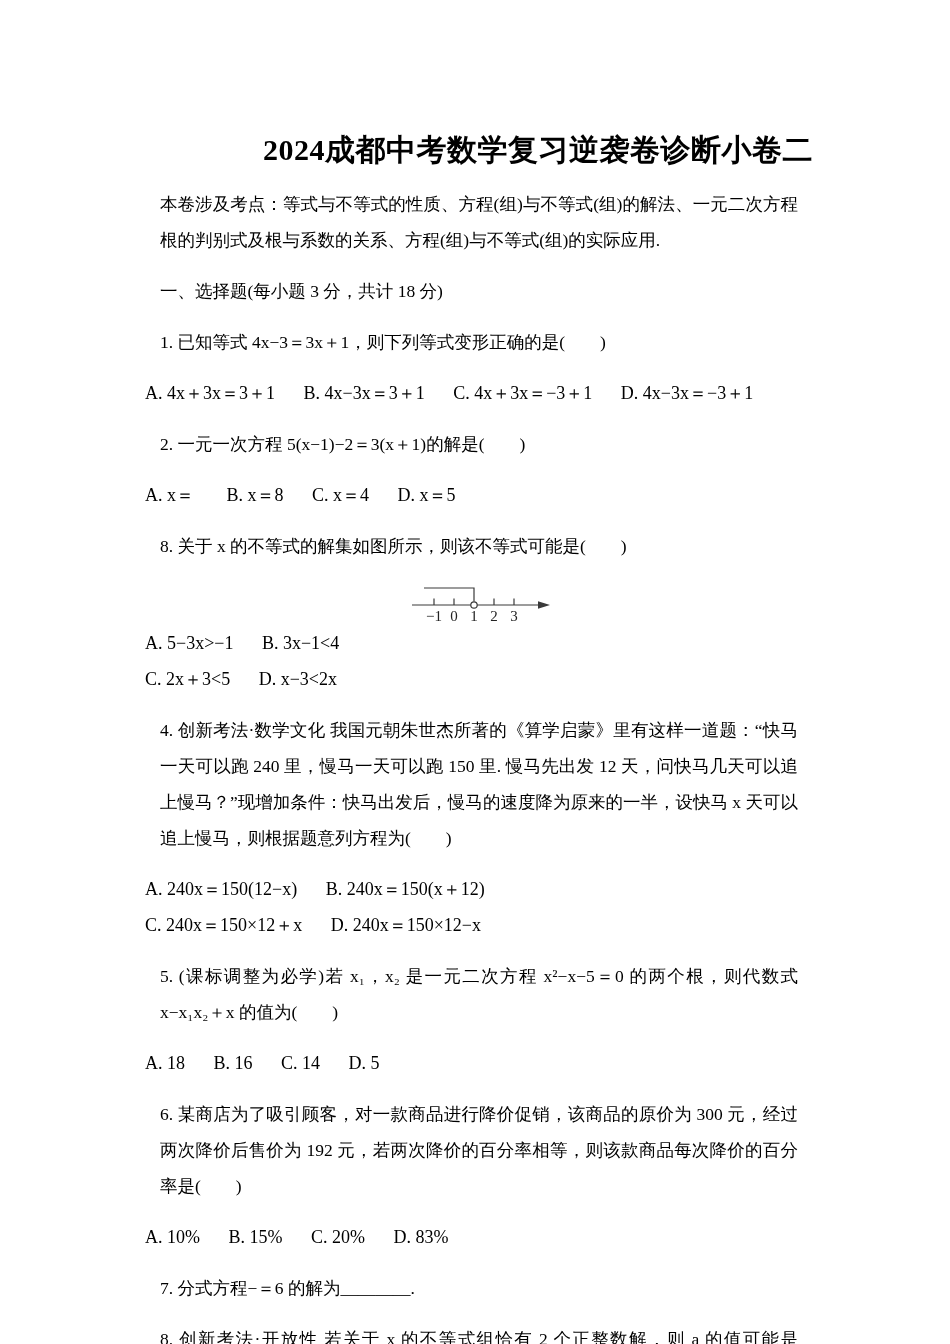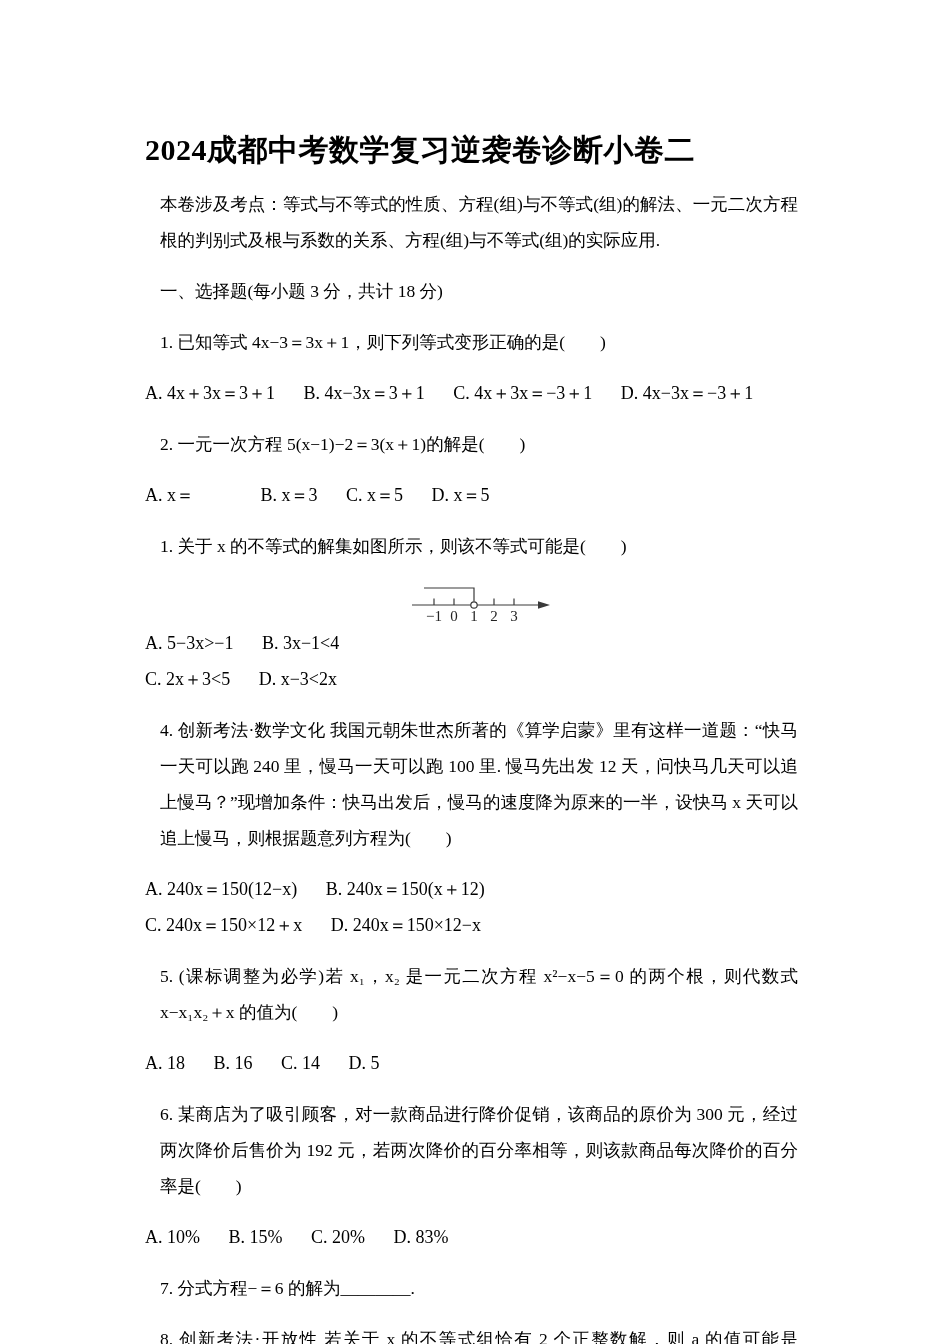--- a/index.html
+++ b/index.html
@@ -16,37 +16,37 @@
     position: absolute;
     left: 145px;
     top: 131px;
     width: 668px;
   }
   .title {
     margin: 0 0 18px 0;
     font-size: 30px;
     font-weight: 700;
     line-height: 37px;
-    text-align: left;
+    text-align: right;
     letter-spacing: 0.5px;
   }
   .line {
     margin: 15px;
     font-size: 17.5px;
     line-height: 36px;
     text-align: justify;
   }
   .opt-row {
     margin: 0;
     font-size: 18px;
     line-height: 36px;
     text-align: left;
   }
   .opt { display: inline-block; margin-right: 24px; }
-  .opt-wide { margin-right: 62px; }
+  .opt-wide { margin-right: 28px; }
   .fig-block { margin: 6px 0 0 0; text-align: center; }
   .fig-block svg { display: block; margin: 0 auto; }
   .fig-caption {
     margin: 0;
     font-size: 17.5px;
     line-height: 36px;
     text-align: center;
   }
   .nl-stroke { stroke: #3a3a3a; stroke-width: 1.2; fill: none; }
   .nl-label {
@@ -71,26 +71,26 @@
     <p class="opt-row">
       <span class="opt">A. 4x＋3x＝3＋1</span>
       <span class="opt">B. 4x−3x＝3＋1</span>
       <span class="opt">C. 4x＋3x＝−3＋1</span>
       <span class="opt">D. 4x−3x＝−3＋1</span>
     </p>
 
     <p class="line">2. 一元一次方程 5(x−1)−2＝3(x＋1)的解是(　　)</p>
     <p class="opt-row">
       <span class="opt opt-wide">A. x＝</span>
-      <span class="opt">B. x＝3</span>
-      <span class="opt">C. x＝5</span>
+      <span class="opt">B. x＝8</span>
+      <span class="opt">C. x＝4</span>
       <span class="opt">D. x＝5</span>
     </p>
 
-    <p class="line">1. 关于 x 的不等式的解集如图所示，则该不等式可能是(　　)</p>
+    <p class="line">8. 关于 x 的不等式的解集如图所示，则该不等式可能是(　　)</p>
 
     <div class="fig-block">
       <svg width="150" height="46" viewBox="0 0 150 46">
         <line class="nl-stroke" x1="8" y1="26" x2="138" y2="26"></line>
         <polygon points="146,26 134,22.2 134,29.8" fill="#3a3a3a"></polygon>
         <line class="nl-stroke" x1="30" y1="19.5" x2="30" y2="26"></line>
         <line class="nl-stroke" x1="50" y1="19.5" x2="50" y2="26"></line>
         <line class="nl-stroke" x1="90" y1="19.5" x2="90" y2="26"></line>
         <line class="nl-stroke" x1="110" y1="19.5" x2="110" y2="26"></line>
         <polyline class="nl-stroke" points="20,9 70,9 70,22.5"></polyline>
@@ -105,21 +105,21 @@
 
     <p class="opt-row">
       <span class="opt">A. 5−3x&gt;−1</span>
       <span class="opt">B. 3x−1&lt;4</span>
     </p>
     <p class="opt-row">
       <span class="opt">C. 2x＋3&lt;5</span>
       <span class="opt">D. x−3&lt;2x</span>
     </p>
 
-    <p class="line">4. 创新考法·数学文化 我国元朝朱世杰所著的《算学启蒙》里有这样一道题：“快马一天可以跑 240 里，慢马一天可以跑 100 里. 慢马先出发 12 天，问快马几天可以追上慢马？”现增加条件：快马出发后，慢马的速度降为原来的一半，设快马 x 天可以追上慢马，则根据题意列方程为(　　)</p>
+    <p class="line">4. 创新考法·数学文化 我国元朝朱世杰所著的《算学启蒙》里有这样一道题：“快马一天可以跑 240 里，慢马一天可以跑 150 里. 慢马先出发 12 天，问快马几天可以追上慢马？”现增加条件：快马出发后，慢马的速度降为原来的一半，设快马 x 天可以追上慢马，则根据题意列方程为(　　)</p>
     <p class="opt-row">
       <span class="opt">A. 240x＝150(12−x)</span>
       <span class="opt">B. 240x＝150(x＋12)</span>
     </p>
     <p class="opt-row">
       <span class="opt">C. 240x＝150×12＋x</span>
       <span class="opt">D. 240x＝150×12−x</span>
     </p>
 
     <p class="line">5. (课标调整为必学)若 x₁，x₂ 是一元二次方程 x²−x−5＝0 的两个根，则代数式 x−x₁x₂＋x 的值为(　　)</p>

